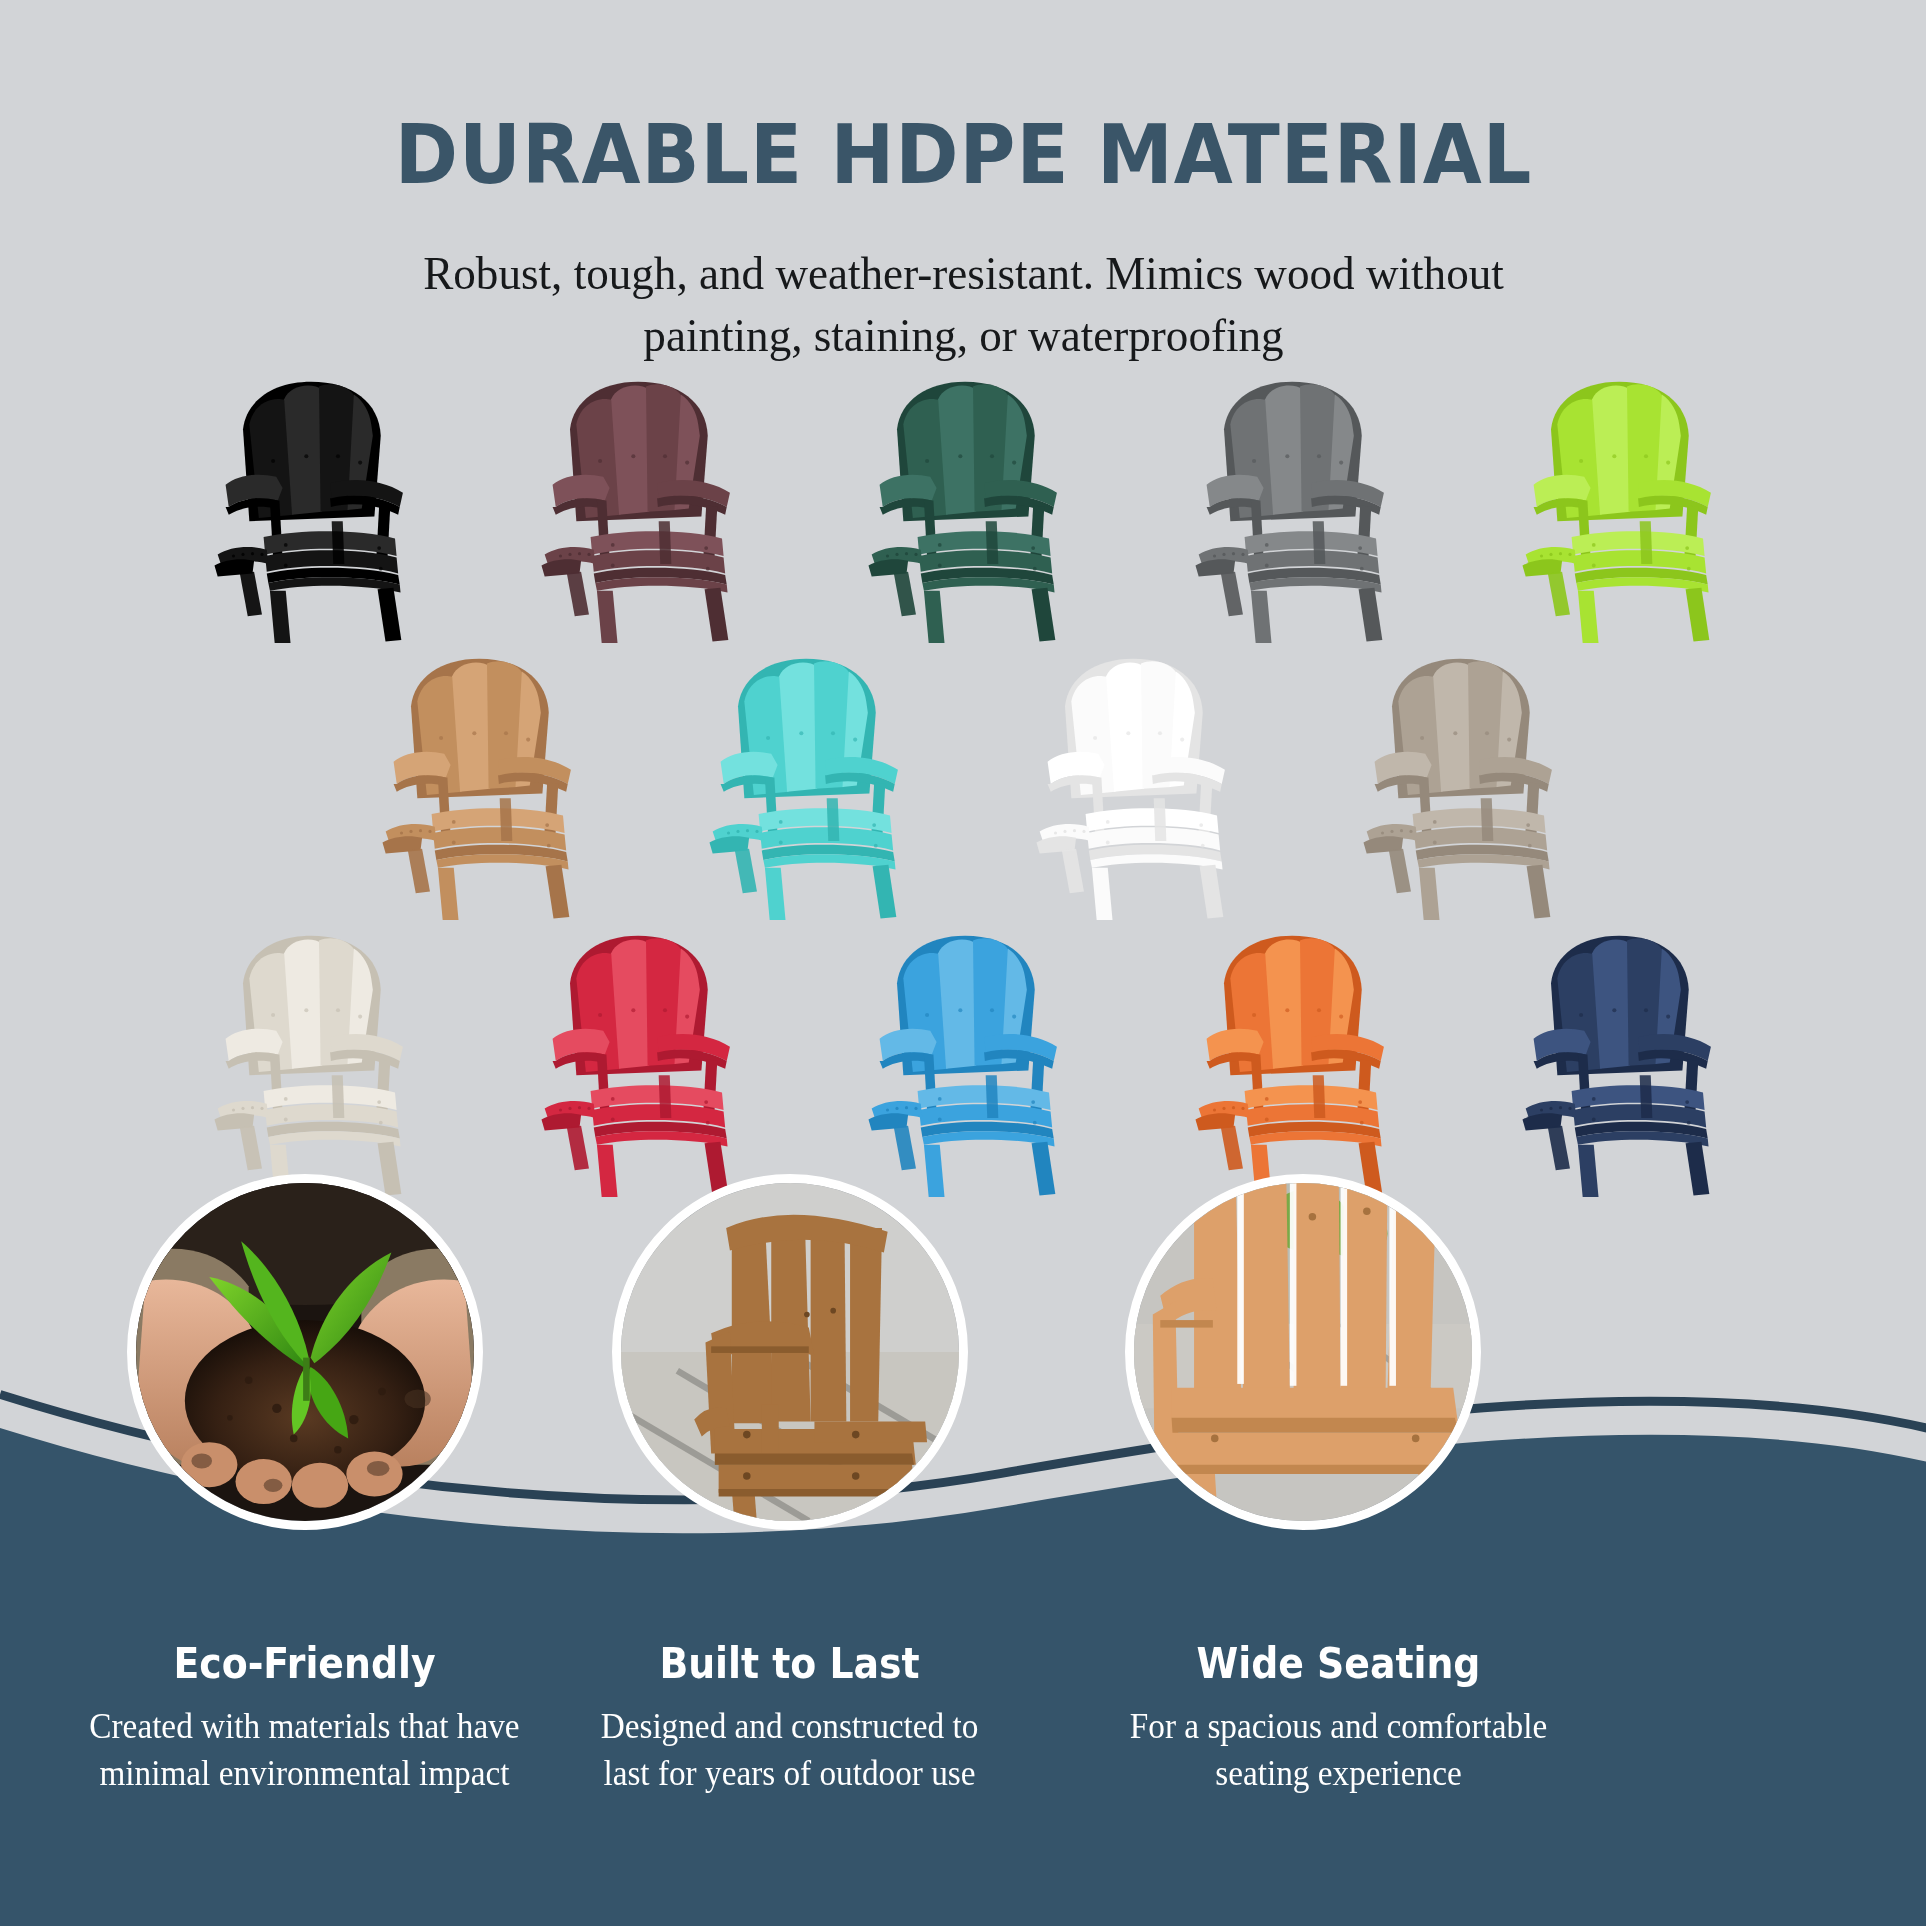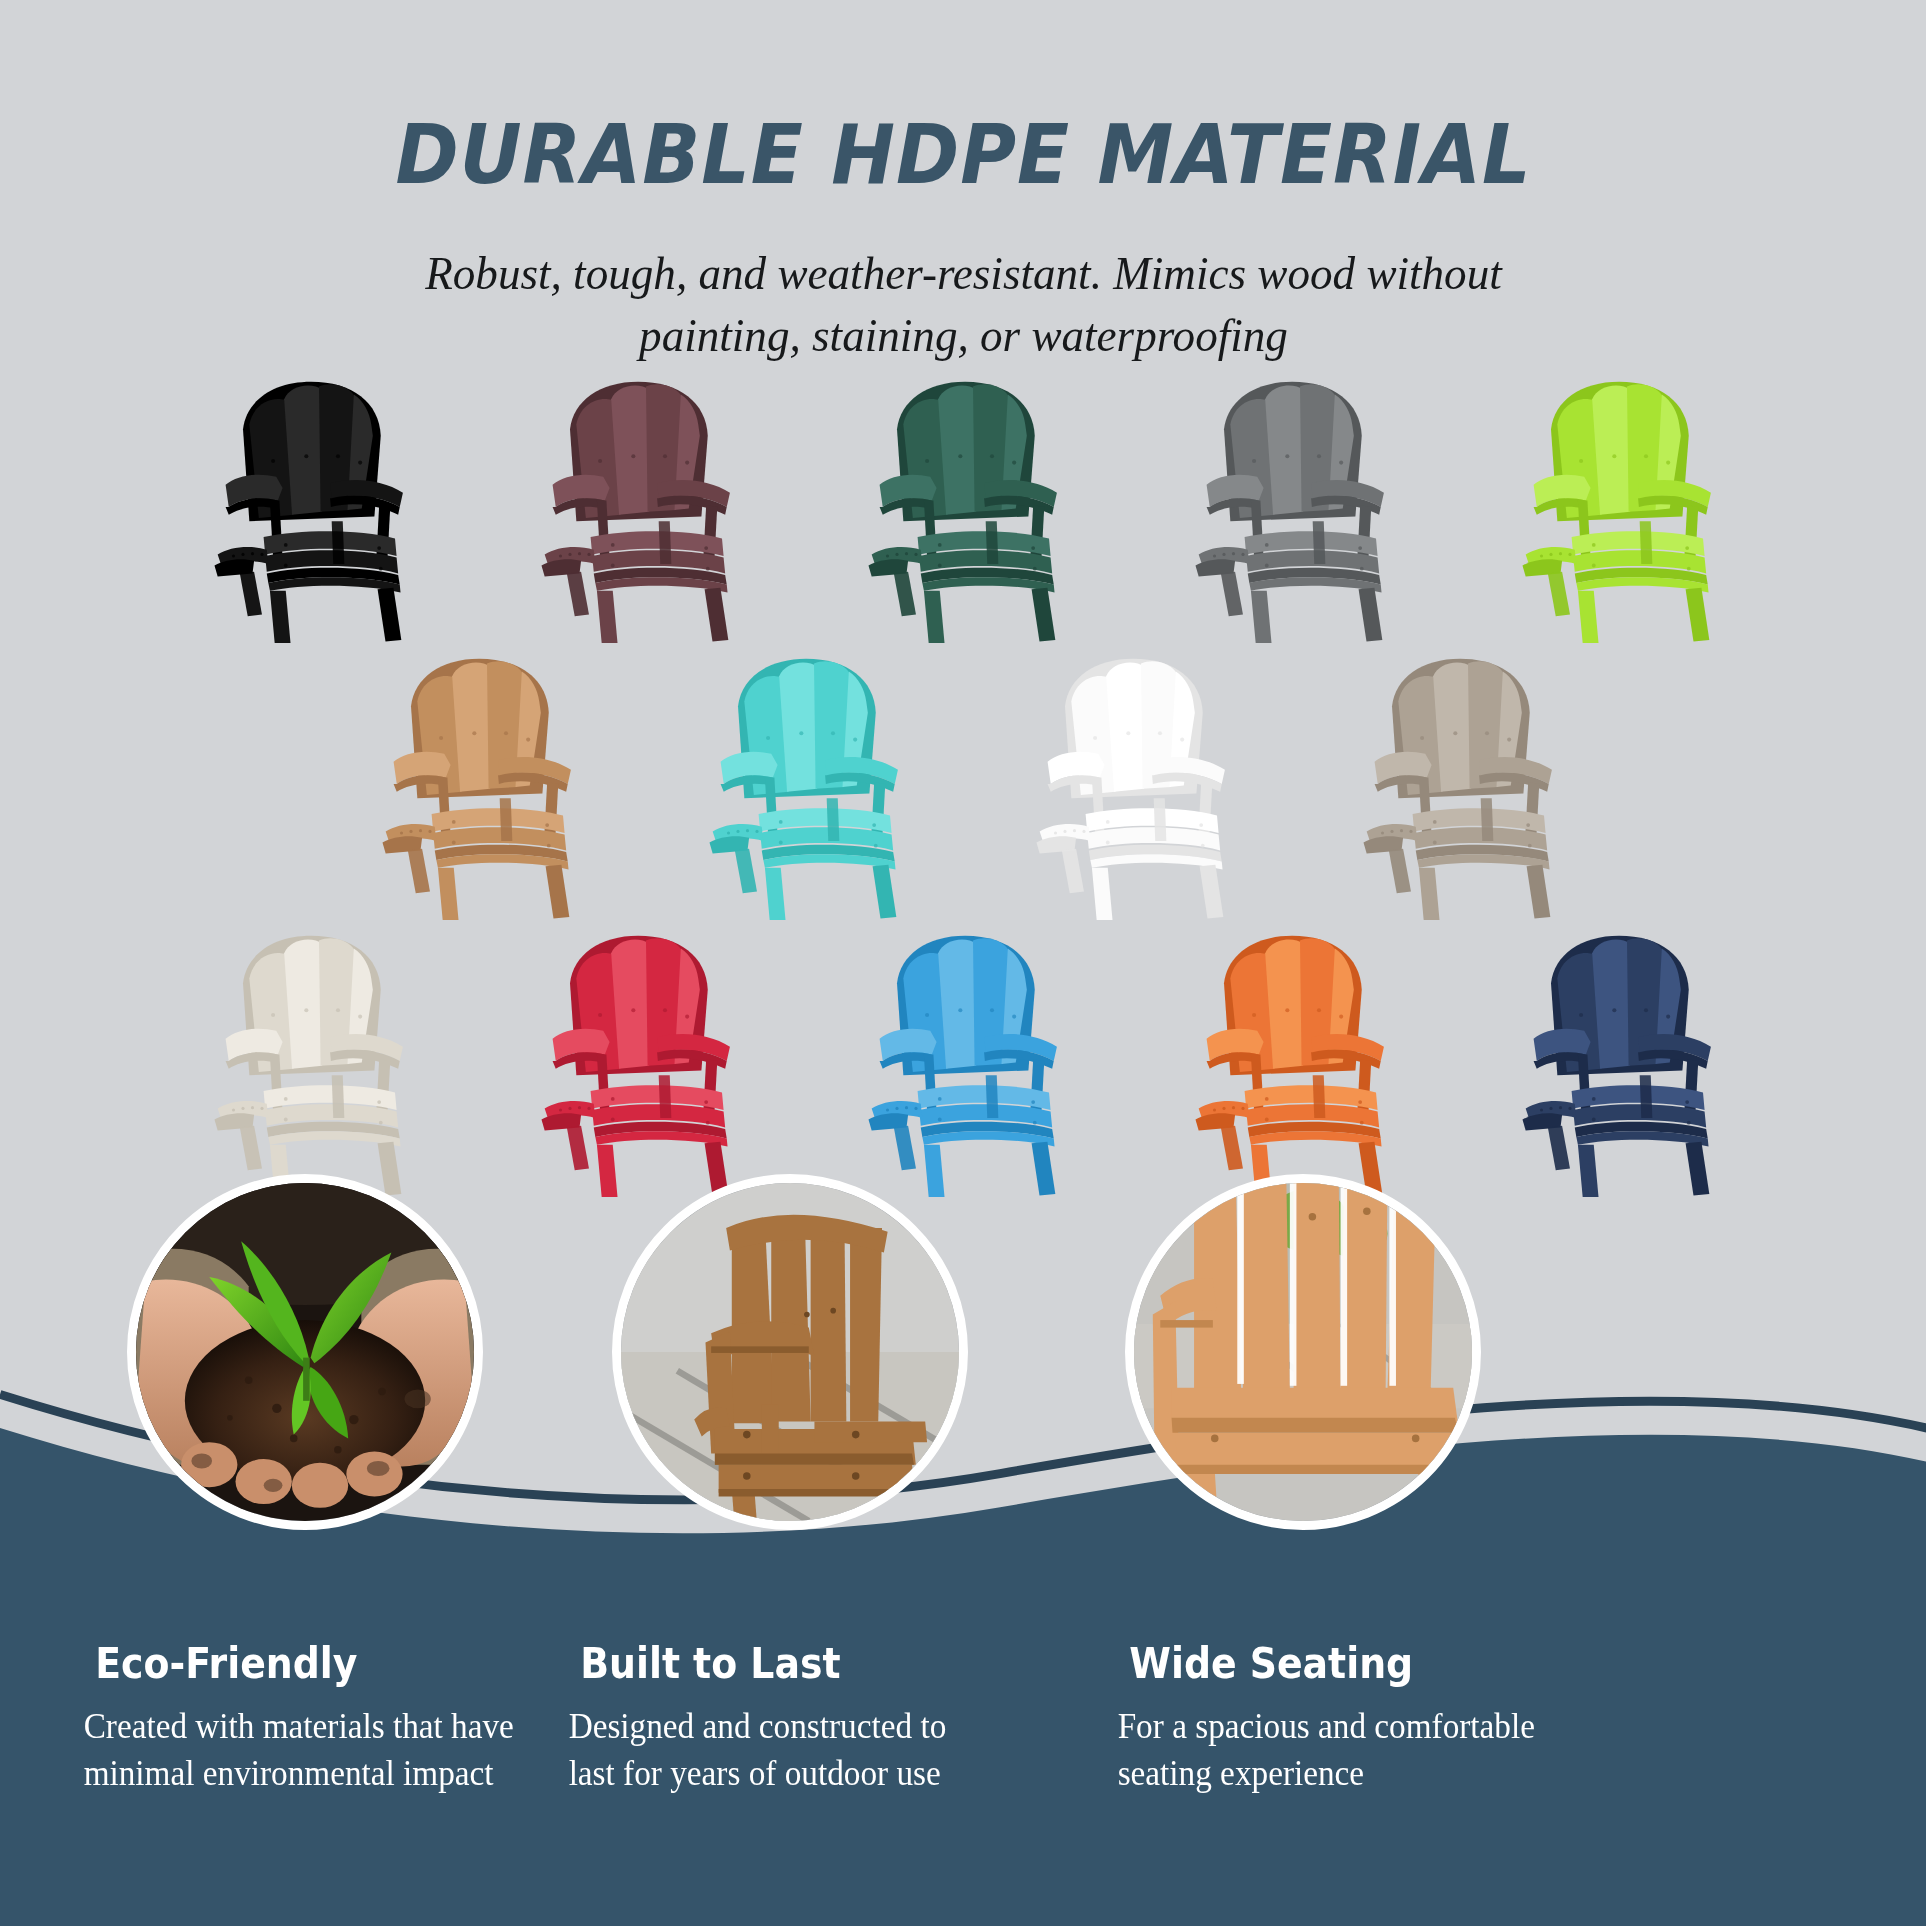--- a/index.html
+++ b/index.html
@@ -5,21 +5,21 @@
   * { margin:0; padding:0; box-sizing:border-box; }
   html,body { width:1927px; height:1927px; }
   body {
     font-family:"Liberation Sans", sans-serif;
     background:#d2d4d7;
     position:relative;
     overflow:hidden;
   }
 
   
-  #header { position:absolute; top:0; left:0; width:1927px; text-align:center;font-style:italic; }
+  #header { position:absolute; top:0; left:0; width:1927px; text-align:center; }
   #title {
     font-family:"DejaVu Sans", sans-serif;
     font-weight:bold;
     font-size:82px;
     letter-spacing:1px;
     color:#3a5568;
     margin-top:107px;
     transform:scaleX(0.93);
   }
   #subtitle {
@@ -52,21 +52,21 @@
     position:absolute;
     width:356px; height:356px;
     border-radius:50%;
     border:9px solid #ffffff;
     overflow:hidden;
     background:#9aa0a6;
   }
   .circle .inner { position:absolute; inset:0; }
 
   
-  .feature { position:absolute; width:465px; }
+  .feature { position:absolute; width:465px; text-align:center; }
   .feature-title {
     font-family:"DejaVu Sans", sans-serif;
     font-weight:bold;
     font-size:42px;
     color:#ffffff;
     transform:scaleX(0.9);
     letter-spacing:0px;
   }
   .feature-desc {
     font-family:"Liberation Serif", serif;

